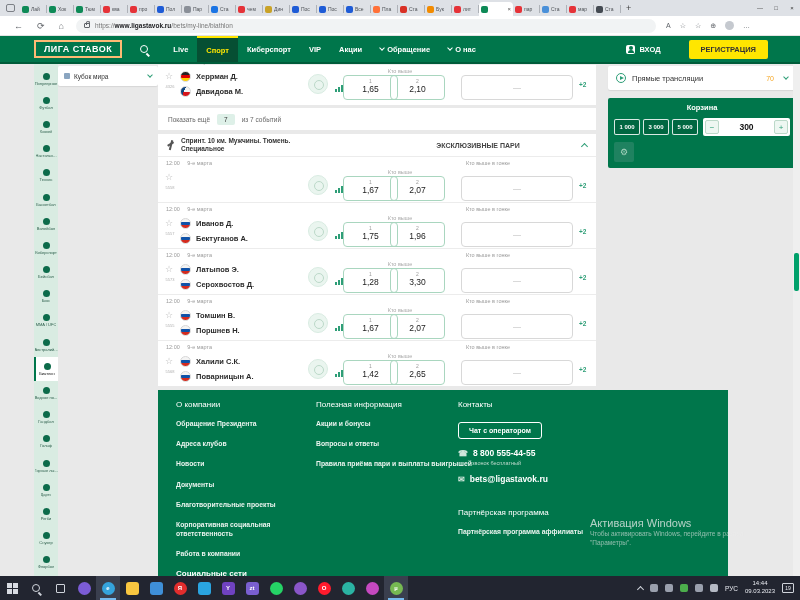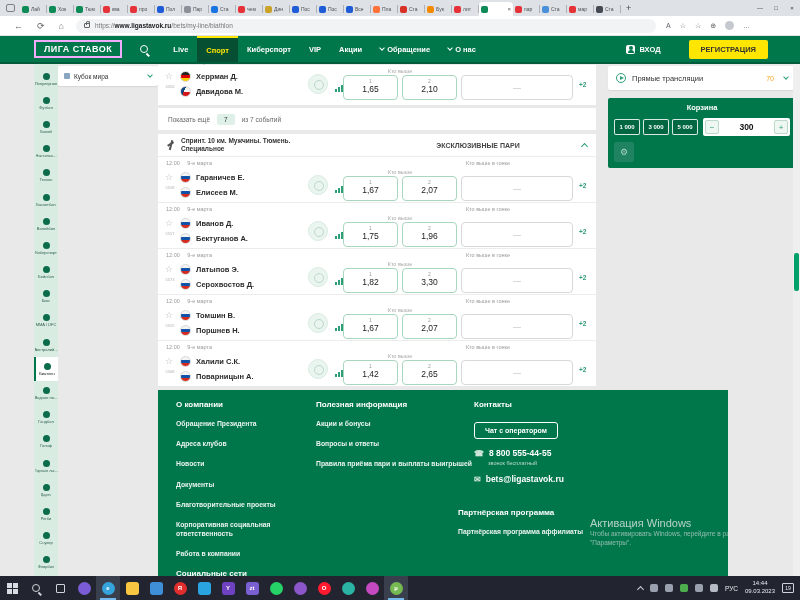--- a/index.html
+++ b/index.html
@@ -23,21 +23,21 @@
   .urlpill{margin-left:12px;width:580px;height:14px;background:#f1f3f4;border-radius:7px;display:flex;align-items:center;padding:0 8px;}
   .lock{width:6px;height:5px;border:1px solid #5f6368;border-radius:1px;position:relative;margin-right:5px;}
   .lock:before{content:"";position:absolute;left:1px;top:-3px;width:2px;height:3px;border:1px solid #5f6368;border-bottom:none;border-radius:2px 2px 0 0;}
   .url{font-size:6.5px;color:#777;}
   .url b{color:#202124;}
   .abicons{display:flex;margin-left:10px;gap:9px;align-items:center;}
   .abicons span{font-size:7px;color:#5f6368;}
   .profilecirc{width:9px;height:9px;border-radius:50%;background:#c5c9cf;}
   
   .siteheader{position:absolute;left:0;top:36px;width:800px;height:28px;background:#00764b;display:flex;align-items:center;border-bottom:2px solid #005c3a;}
-  .logo{margin-left:34px;border:2px solid #f0abfc;padding:2px 8px;color:#fff;font-weight:bold;font-size:9px;letter-spacing:.5px;white-space:nowrap;text-transform:uppercase;}
+  .logo{margin-left:34px;border:2px solid #fdba74;padding:2px 8px;color:#fff;font-weight:bold;font-size:9px;letter-spacing:.5px;white-space:nowrap;text-transform:uppercase;}
   .sico{margin-left:18px;width:8px;height:8px;border:1.5px solid #fff;border-radius:50%;position:relative;}
   .sico:after{content:"";position:absolute;right:-3px;bottom:-3px;width:4px;height:1.5px;background:#fff;transform:rotate(45deg);}
   .mainnav{display:flex;height:100%;align-items:center;margin-left:16px;}
   .navitem{color:#fff;font-size:7.5px;font-weight:bold;padding:0 9px;height:100%;display:flex;align-items:center;gap:3px;}
   .navitem.active{background:#064f33;color:#ffe600;border-top:2px solid #ffe600;}
   .chev{width:4px;height:4px;border-right:1px solid #fff;border-bottom:1px solid #fff;transform:rotate(45deg);margin-top:-2px;}
   .login{margin-left:auto;display:flex;align-items:center;gap:4px;color:#fff;font-size:7.5px;font-weight:bold;}
   .person{width:9px;height:9px;background:#fff;border-radius:2px;position:relative;}
   .person:before{content:"";position:absolute;left:2.5px;top:1px;width:4px;height:4px;border-radius:50%;background:#00764b;}
   .person:after{content:"";position:absolute;left:1.5px;bottom:1px;width:6px;height:3px;border-radius:3px 3px 0 0;background:#00764b;}
@@ -73,21 +73,21 @@
   .pname{font-size:7.5px;font-weight:bold;color:#2a2a2a;white-space:nowrap;}
   .target{position:absolute;left:150px;top:5px;width:20px;height:20px;border-radius:50%;background:#eaf5ef;border:1px solid #d9ece2;}
   .target:before{content:"";position:absolute;left:5px;top:5px;width:8px;height:8px;border:1.5px solid #bcd9c9;border-radius:50%;}
   .signal{position:absolute;left:177px;top:16px;display:flex;align-items:flex-end;gap:1px;}
   .signal i{display:block;width:2px;background:#2e9e77;}
   .signal i:nth-child(1){height:3px;}.signal i:nth-child(2){height:5px;}.signal i:nth-child(3){height:7px;}
   .kto{position:absolute;left:185px;top:-1px;width:114px;text-align:center;font-size:5.5px;color:#a8a8a8;}
   .odd{position:absolute;top:6px;width:55px;height:25px;border:1px solid #a9d6bf;border-radius:4px;text-align:center;padding-top:2px;}
   .odd .on{display:block;font-size:5px;color:#9a9a9a;}
   .odd .ov{display:block;font-size:8.5px;font-weight:normal;color:#222;}
-  .o1{left:185px;}.o2{left:244px;}
+  .o1{left:185px;}.o2{left:232px;}
   .dashbox{position:absolute;left:303px;top:6px;width:112px;height:25px;border:1px solid #d8d8d8;border-radius:4px;color:#b5b5b5;font-size:8px;display:flex;align-items:center;justify-content:center;}
   .more{position:absolute;left:421px;top:12px;font-size:6.5px;color:#2e9e77;font-weight:bold;}
   .clipped .trow{margin-top:-9px;}
   .showmore{height:22px;background:#fff;display:flex;align-items:center;padding-left:10px;font-size:6.5px;color:#666;margin-bottom:4px;}
   .cntbox{background:#def0e8;color:#333;padding:2px 7px;border-radius:2px;margin:0 7px;}
   .secthead{height:22px;background:#fff;position:relative;display:flex;align-items:center;}
   .bia-ico{width:8px;height:10px;margin:0 6px 0 9px;position:relative;}
   .bia-ico:before{content:"";position:absolute;left:3px;top:0;width:1.5px;height:10px;background:#555;transform:rotate(14deg);}
   .bia-ico:after{content:"";position:absolute;left:0;top:3px;width:7px;height:1.5px;background:#555;transform:rotate(-32deg);}
   .sectitle{font-size:6.5px;font-weight:bold;color:#333;line-height:1.2;}
@@ -107,22 +107,22 @@
   .stepper{flex:1;height:18px;background:#fff;border-radius:2px;display:flex;align-items:center;padding:2px;margin-left:2px;}
   .stepbtn{width:14px;height:14px;border:1px solid #bcd9c9;border-radius:2px;background:#eef7f2;color:#2e9e77;font-size:8px;display:flex;align-items:center;justify-content:center;}
   .amount{flex:1;text-align:center;font-size:8.5px;font-weight:bold;color:#111;}
   .brow2{display:flex;gap:4px;margin-top:6px;}
   .gearbtn{width:20px;height:20px;background:#1f8260;border-radius:2px;color:#a9d4c0;font-size:9px;display:flex;align-items:center;justify-content:center;}
   .submit{flex:1;height:20px;background:#ffe600;border-radius:2px;display:flex;align-items:center;justify-content:center;gap:4px;font-size:7.5px;font-weight:bold;color:rgba(100,100,0,.55);}
   .subarrow{border-left:5px solid rgba(100,100,0,.55);border-top:3px solid transparent;border-bottom:3px solid transparent;}
   
   .footer{position:absolute;left:158px;top:390px;width:570px;height:210px;background:#00764b;color:#fff;}
   .fcol{position:absolute;top:10px;}
-  .fc1{left:18px;width:135px;}.fc2{left:158px;width:160px;}.fc3{left:316px;width:190px;}
-  .fhead{font-size:8px;font-weight:bold;margin-bottom:10px;}
+  .fc1{left:18px;width:135px;}.fc2{left:158px;width:160px;}.fc3{left:300px;width:190px;}
+  .fhead{font-size:8px;font-weight:normal;margin-bottom:10px;}
   .flink{font-size:6.8px;font-weight:bold;color:#eaf4ef;margin-bottom:11px;line-height:1.35;}
   .chatbtn{display:inline-block;border:1px solid #fff;border-radius:3px;padding:4px 10px;font-size:7px;font-weight:bold;margin-bottom:9px;}
   .crow{display:flex;align-items:center;gap:5px;font-size:8.5px;font-weight:bold;margin-bottom:2px;}
   .cnote{font-size:5.5px;color:#bcd9cc;margin:0 0 8px 14px;}
   .cico{font-size:8px;color:#cfe6db;}
   .fpartner{position:absolute;left:300px;top:118px;}
   .sochead{font-size:8px;font-weight:bold;margin:4px 0 9px;}
   .socrow{display:flex;gap:14px;}
   .soc{width:11px;height:11px;border-radius:50%;background:#dcece4;}
   
@@ -504,30 +504,20 @@
   <div id="rows">
       <div class="mrow">
     <div class="trow">
       <span class="mt">12:00</span>
       <span class="md">9-е марта</span>
       <span class="ktor">Кто выше в гонке</span>
     </div>
     <div class="mmain">
       <span class="star">☆</span>
       <span class="mid">5558</span>
-      <div class="pl">
-        <div class="prow">
-              <span class="flag f-ru"></span>
-              <span class="pname">Гараничев Е.</span>
-            </div>
-        <div class="prow">
-              <span class="flag f2 f-ru"></span>
-              <span class="pname">Елисеев М.</span>
-            </div>
-      </div>
       <span class="target"></span>
       <span class="signal">
             <i></i>
             <i></i>
             <i></i>
           </span>
       <span class="kto">Кто выше</span>
       <div class="odd o1">
             <span class="on">1</span>
             <span class="ov">1,67</span>
@@ -603,21 +593,21 @@
       </div>
       <span class="target"></span>
       <span class="signal">
             <i></i>
             <i></i>
             <i></i>
           </span>
       <span class="kto">Кто выше</span>
       <div class="odd o1">
             <span class="on">1</span>
-            <span class="ov">1,82</span>
+            <span class="ov">1,28</span>
           </div>
       <div class="odd o2">
             <span class="on">2</span>
             <span class="ov">3,30</span>
           </div>
       <div class="dashbox">
             <span>—</span>
           </div>
       <span class="more">+2</span>
     </div>

